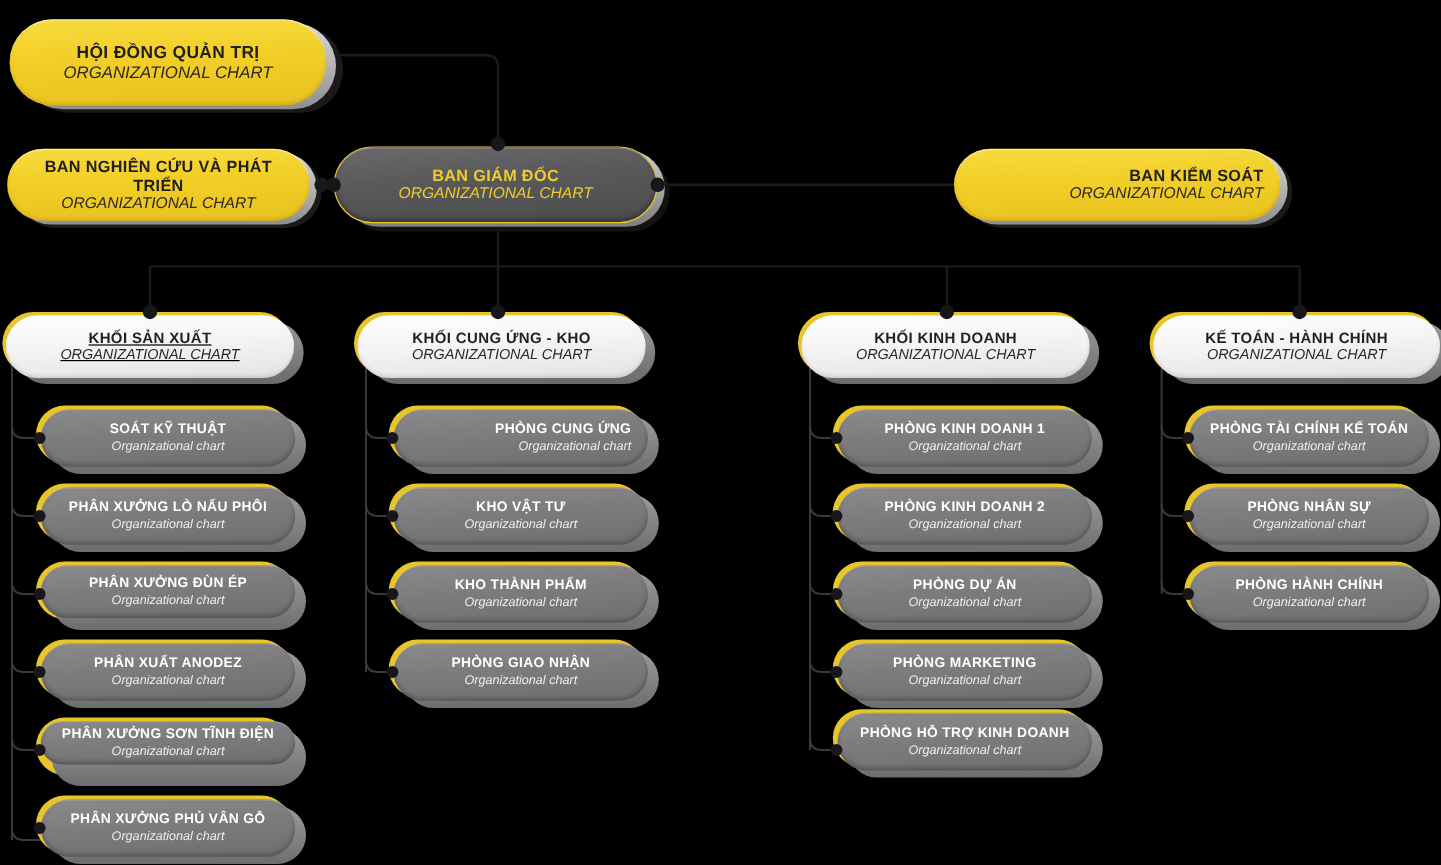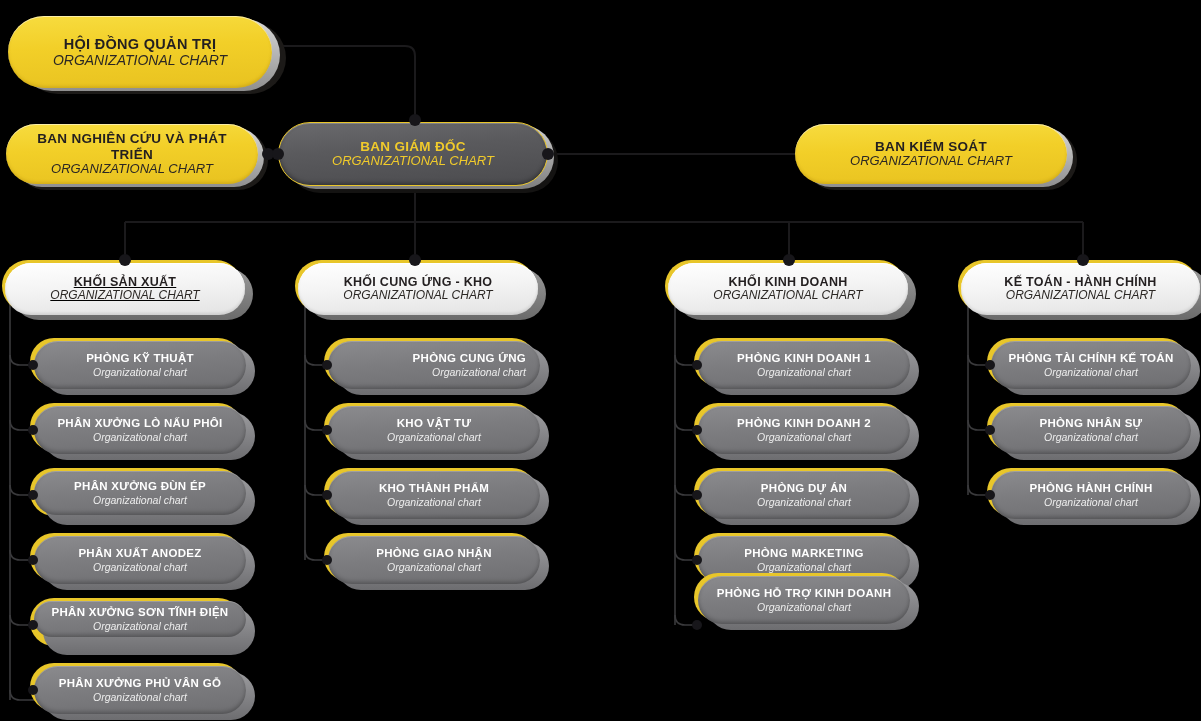--- a/index.html
+++ b/index.html
@@ -172,21 +172,21 @@
     <span class="face"></span>
     <div class="txt">
       <div class="t1">BAN GIÁM ĐỐC</div>
       <div class="t2">ORGANIZATIONAL CHART</div>
     </div>
   </div>
   <span class="dot" style="left:409px;top:114px;width:12px;height:12px;"></span>
   <span class="dot" style="left:272px;top:148px;width:12px;height:12px;"></span>
   <span class="dot" style="left:542px;top:148px;width:12px;height:12px;"></span>
 
-  <div class="node y tier-lvl2" style="left:795px;top:124px;width:272px;height:60px;">
+  <div class="node y tier-lvl2" style="left:795px;top:124px;width:272px;height:60px;text-align:right;">
     <span class="plate p-dark" style="left:10px;top:6px;width:272px;height:60px;"></span>
     <span class="plate p-silver" style="left:6px;top:3px;width:272px;height:60px;"></span>
     <span class="face"></span>
     <div class="txt">
       <div class="t1">BAN KIỂM SOÁT</div>
       <div class="t2">ORGANIZATIONAL CHART</div>
     </div>
   </div>
 
   <div class="node w tier-head" style="left:5px;top:263px;width:240px;height:52px;text-decoration:underline;">
@@ -232,21 +232,21 @@
     </div>
   </div>
   <span class="dot" style="left:1077px;top:254px;width:12px;height:12px;"></span>
 
   <div id="leaves">
       <div class="node g tier-leaf" style="left: 34px; top: 341px; width: 212px; height: 48px;">
         <span class="plate p-dark" style="left:-4px;top:-3px;width:212px;height:48px;"></span>
         <span class="plate p-silver" style="left:9px;top:6px;width:212px;height:48px;"></span>
         <span class="face"></span>
         <div class="txt">
-          <div class="t1">PHÒNG KỸ THUẬT</div>
+          <div class="t1">SOÁT KỸ THUẬT</div>
           <div class="t2">Organizational chart</div>
         </div>
       </div>
       <span class="dot" style="left: 28px; top: 360px; width: 10px; height: 10px;"></span>
       <div class="node g tier-leaf" style="left: 34px; top: 406px; width: 212px; height: 48px;">
         <span class="plate p-dark" style="left:-4px;top:-3px;width:212px;height:48px;"></span>
         <span class="plate p-silver" style="left:9px;top:6px;width:212px;height:48px;"></span>
         <span class="face"></span>
         <div class="txt">
           <div class="t1">PHÂN XƯỞNG LÒ NẤU PHÔI</div>
@@ -367,21 +367,21 @@
       <div class="node g tier-leaf" style="left: 698px; top: 536px; width: 212px; height: 48px;">
         <span class="plate p-dark" style="left:-4px;top:-3px;width:212px;height:48px;"></span>
         <span class="plate p-silver" style="left:9px;top:6px;width:212px;height:48px;"></span>
         <span class="face"></span>
         <div class="txt">
           <div class="t1">PHÒNG MARKETING</div>
           <div class="t2">Organizational chart</div>
         </div>
       </div>
       <span class="dot" style="left: 692px; top: 555px; width: 10px; height: 10px;"></span>
-      <div class="node g tier-leaf" style="left: 698px; top: 576px; width: 212px; height: 48px;">
+      <div class="node g tier-leaf" style="left: 698px; top: 594px; width: 212px; height: 48px;">
         <span class="plate p-dark" style="left:-4px;top:-3px;width:212px;height:48px;"></span>
         <span class="plate p-silver" style="left:9px;top:6px;width:212px;height:48px;"></span>
         <span class="face"></span>
         <div class="txt">
           <div class="t1">PHÒNG HỖ TRỢ KINH DOANH</div>
           <div class="t2">Organizational chart</div>
         </div>
       </div>
       <span class="dot" style="left: 692px; top: 620px; width: 10px; height: 10px;"></span>
       <div class="node g tier-leaf" style="left: 991px; top: 341px; width: 200px; height: 48px;">

